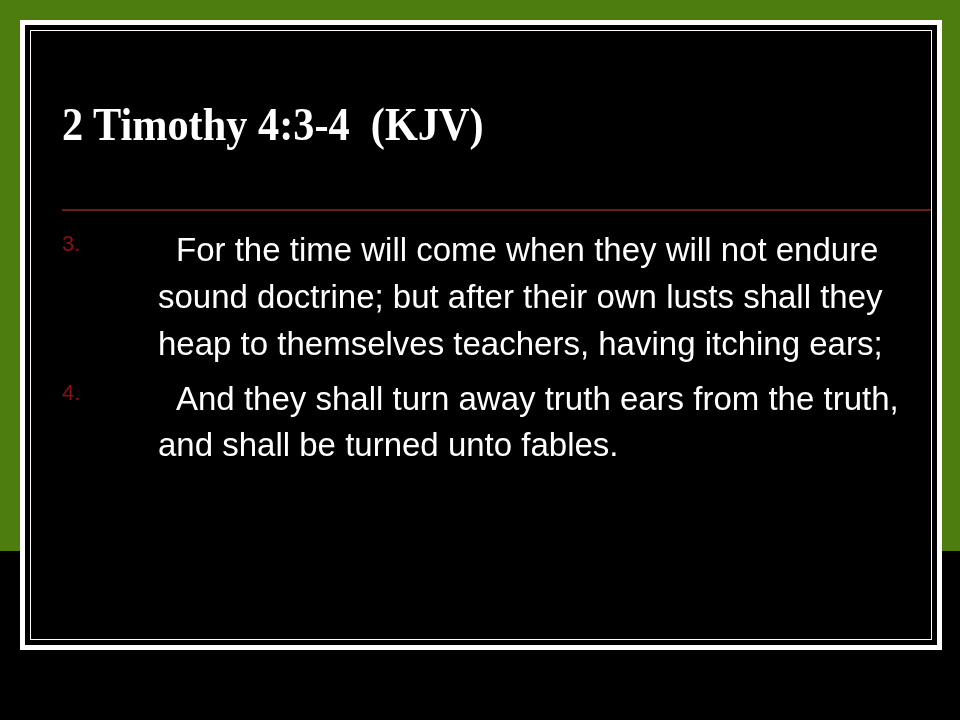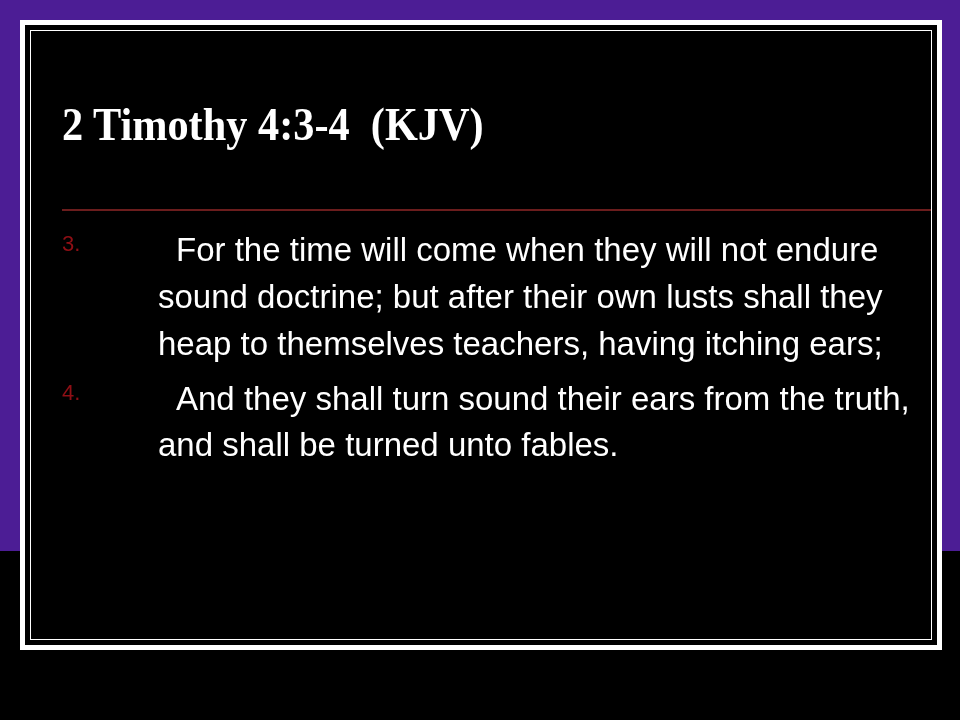--- a/index.html
+++ b/index.html
@@ -12,21 +12,21 @@
     height: 720px;
     overflow: hidden;
     font-family: "Liberation Sans", sans-serif;
   }
 
   
   .slide {
     position: relative;
     width: 960px;
     height: 551px;
-    background: #4c1d95;
+    background: #4d7c0f;
   }
 
   
   .frame-outer {
     position: absolute;
     left: 20px;
     top: 20px;
     width: 922px;
     height: 630px;
     border: 5px solid #ffffff;
@@ -144,19 +144,19 @@
 
     <ol class="body-list">
 
       <li class="body-item">
         <span class="item-marker">3.</span>
         <span class="item-text">For the time will come when they will not endure sound doctrine; but after their own lusts shall they heap to themselves teachers, having itching ears;</span>
       </li>
 
       <li class="body-item">
         <span class="item-marker">4.</span>
-        <span class="item-text">And they shall turn sound their ears from the truth, and shall be turned unto fables.</span>
+        <span class="item-text">And they shall turn away truth ears from the truth, and shall be turned unto fables.</span>
       </li>
 
     </ol>
 
   </div>
 </div>
 
 </body></html>

